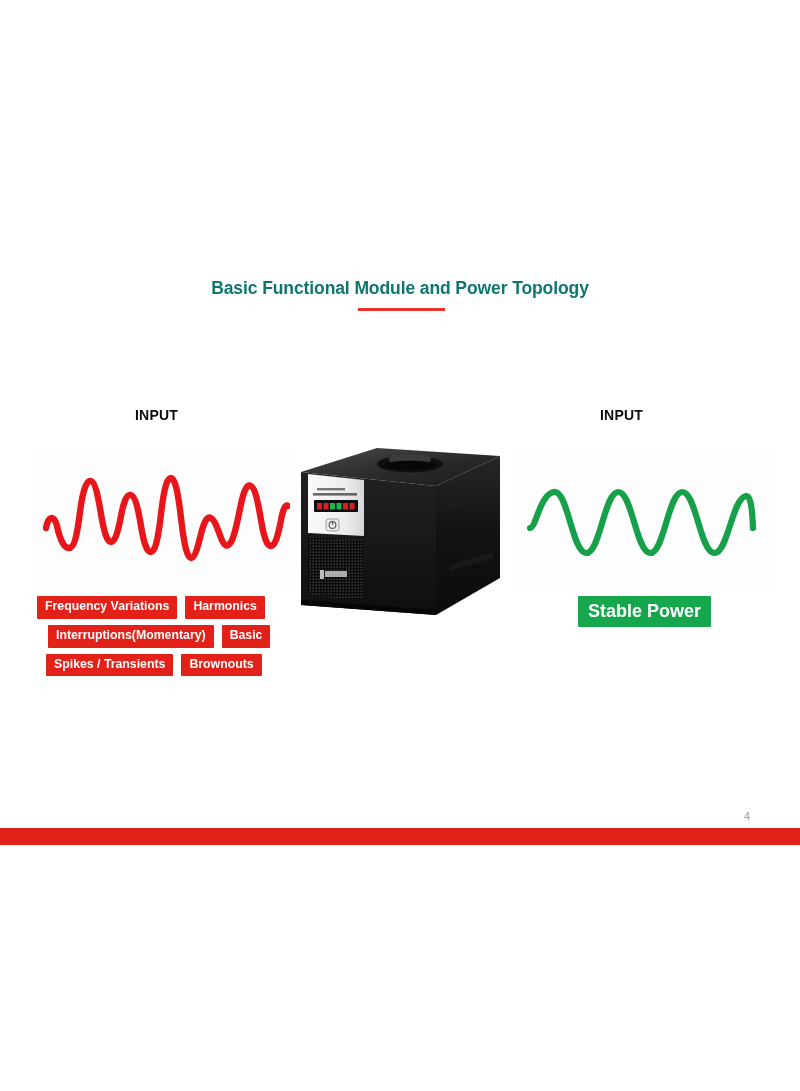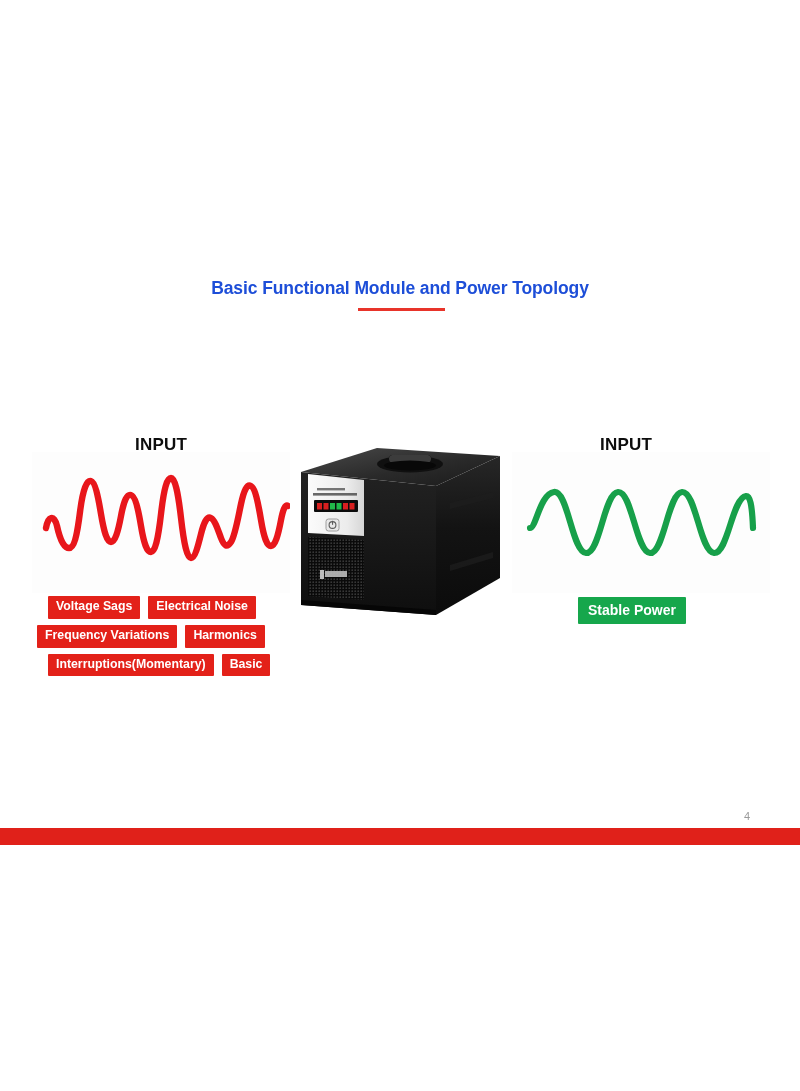--- a/index.html
+++ b/index.html
@@ -28,41 +28,40 @@
     position: absolute;
     left: 0;
     top: 278px;
     width: 800px;
     text-align: center;
   }
   .title-text {
     display: inline-block;
     font-size: 17.5px;
     font-weight: bold;
-    color: #1d4ed8;
+    color: #0f766e;
     letter-spacing: -0.1px;
     white-space: nowrap;
   }
   .title-underline {
     position: absolute;
     left: 358px;
     top: 308px;
     width: 87px;
     height: 3px;
     background: #e8342a;
   }
 
   
   .col-head {
     position: absolute;
-    font-size: 17px;
+    font-size: 14px;
     font-weight: bold;
     color: #0d0d0d;
     letter-spacing: 0.2px;
-    margin-top: 28px;
   }
   .col-head.input  { left: 135px; top: 407px; }
   .col-head.output { left: 600px; top: 407px; }
 
   
   .wave-panel {
     position: absolute;
     background: #fdfdfd;
   }
   .wave-panel.input  { left: 32px;  top: 452px; width: 258px; height: 141px; }
@@ -108,21 +107,21 @@
   }
 
   
   .badge-out-wrap {
     position: absolute;
     left: 578px;
     top: 601px;
   }
   .badge.green {
     background: #16a74c;
-    font-size: 14px;
+    font-size: 18px;
     padding: 5px 10px 6px 10px;
     margin-right: 0;
   }
 
   
   .page-number {
     position: absolute;
     left: 738px;
     top: 810px;
     width: 18px;
@@ -264,32 +263,32 @@
       </g>
 
       <polygon points="162,63 205,52 205,58 162,69" fill="#1e1e1e" opacity="0.75"></polygon>
       <polygon points="162,125 205,112 205,118 162,131" fill="#1e1e1e" opacity="0.75"></polygon>
 
       <polygon points="13,160 148,170 148,175 13,165" fill="#060606"></polygon>
     </svg>
   </div>
 
   <div class="badges">
-    <div class="badge-row r1">
-      <span class="badge">Voltage Sags</span>
-      <span class="badge">Electrical Noise</span>
-    </div>
     <div class="badge-row r2">
       <span class="badge">Frequency Variations</span>
       <span class="badge">Harmonics</span>
     </div>
     <div class="badge-row r3">
       <span class="badge">Interruptions(Momentary)</span>
       <span class="badge">Basic</span>
     </div>
+    <div class="badge-row r4">
+      <span class="badge">Spikes / Transients</span>
+      <span class="badge">Brownouts</span>
+    </div>
   </div>
 
   <div class="badge-out-wrap">
     <span class="badge green">Stable Power</span>
   </div>
 
   <div class="page-number">4</div>
   <div class="footer-bar"></div>
 
 </div>

